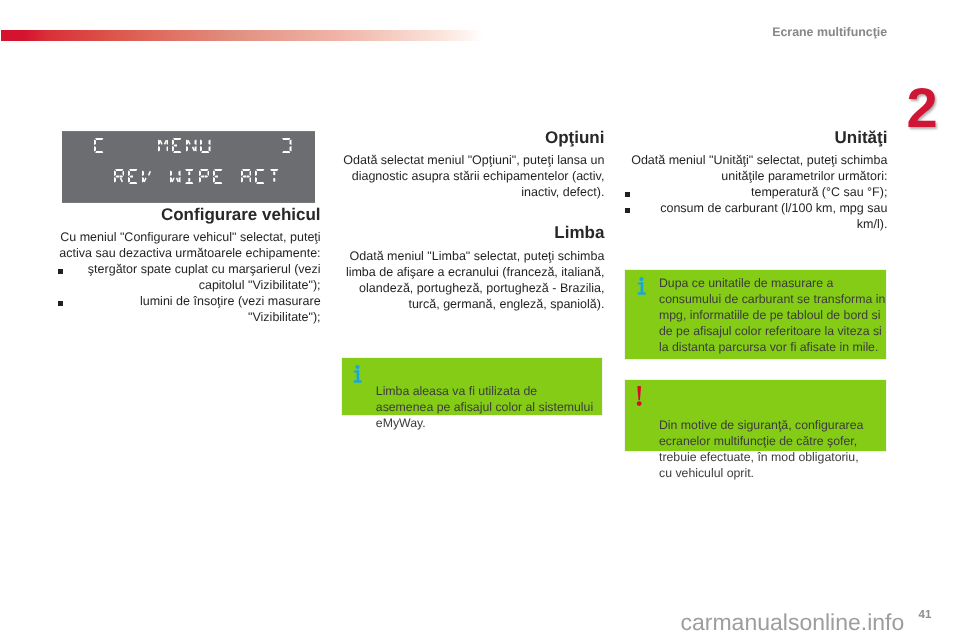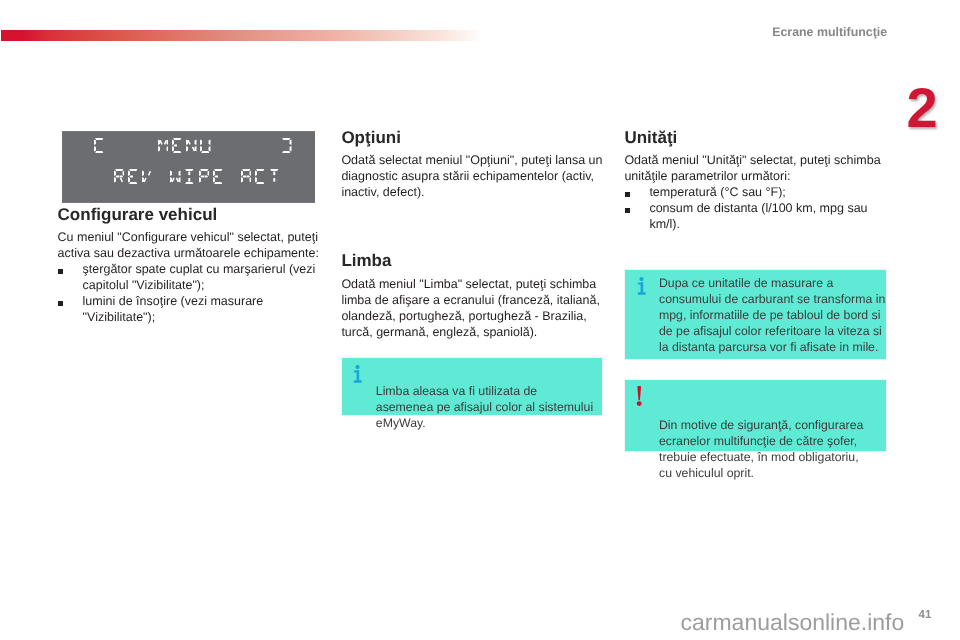--- a/index.html
+++ b/index.html
@@ -22,34 +22,34 @@
 
   
   .lcd{position:absolute;left:61px;top:130.8px;width:253.2px;height:72.2px;background:#6b6d70;
      border-top:0.8px solid #77797c;border-bottom:0.8px solid #77797c;box-sizing:border-box;}
   .lcdrow{position:absolute;height:15px;}
   .lcdrow svg{display:block;position:absolute;top:0;}
   .lcdrow.r1{left:0px;top:6.5px;width:253px;}
   .lcdrow.r2{left:0px;top:37px;width:253px;}
 
   
-  .col{position:absolute;width:263px;}
+  .col{position:absolute;width:263px;text-align:right;}
   .c1{left:56.6px;top:205.1px;}
   .c2{left:340.4px;top:128.2px;}
   .c3{left:623.4px;top:128.2px;}
 
   h2.h{font-size:17px;color:#292728;font-weight:bold;margin:0 0 4.85px 0;line-height:19px;}
-  h2.h2nd{margin-top:51px;margin-bottom:5.5px;}
+  h2.h2nd{margin-top:23px;margin-bottom:5.5px;}
   p.b{font-size:12.5px;color:#231f20;margin:0;line-height:16px;}
   ul.bl{list-style:none;margin:0;padding:0;}
   ul.bl li{position:relative;padding-left:25px;font-size:12.5px;color:#231f20;line-height:16px;}
   ul.bl li:before{content:"";position:absolute;left:0.3px;top:8px;width:5.2px;height:5px;background:#231f20;}
 
   
-  .note{position:absolute;background:#5eead4;border:1px solid #f2f2f3;box-sizing:border-box;}
+  .note{position:absolute;background:#84cc16;border:1px solid #f2f2f3;box-sizing:border-box;}
   .note .ico{position:absolute;display:block;}
   .note .txt{position:absolute;font-size:12.3px;color:#3c3c3b;line-height:16px;display:block;}
 
   .n1{left:339.8px;top:356.9px;width:262.3px;height:59.1px;}
   .n1 .ico{left:11.4px;top:7.2px;width:8.6px;height:17.8px;}
   .n1 .txt{left:34px;top:5.1px;width:218px;margin-top:20px;}
 
   .n2{left:622.8px;top:268.8px;width:263.3px;height:91.2px;}
   .n2 .ico{left:12.2px;top:7.6px;width:8.6px;height:17.8px;}
   .n2 .txt{left:34.2px;top:5.4px;width:230px;}
@@ -218,21 +218,21 @@
       </svg>
     </span>
     <span class="txt">Limba aleasa va fi utilizata de asemenea pe afisajul color al sistemului eMyWay.</span>
   </div>
 
   <div class="col c3">
     <h2 class="h">Unităţi</h2>
     <p class="b">Odată meniul "Unităţi" selectat, puteţi schimba unităţile parametrilor următori:</p>
     <ul class="bl">
       <li>temperatură (°C sau °F);</li>
-      <li>consum de distanta (l/100 km, mpg sau km/l).</li>
+      <li>consum de carburant (l/100 km, mpg sau km/l).</li>
     </ul>
   </div>
 
   <div class="note n2">
     <span class="ico">
       <svg viewBox="0 0 86 178" width="8.6" height="17.8" xmlns="http://www.w3.org/2000/svg">
         <circle cx="45" cy="21" r="21" fill="#18a7d8"></circle>
         <path d="M62 49 L62 152 L86 152 L86 177 L8 177 L8 152 L36 152 L36 74 L8 74 L8 58 Z" fill="#18a7d8"></path>
       </svg>
     </span>

